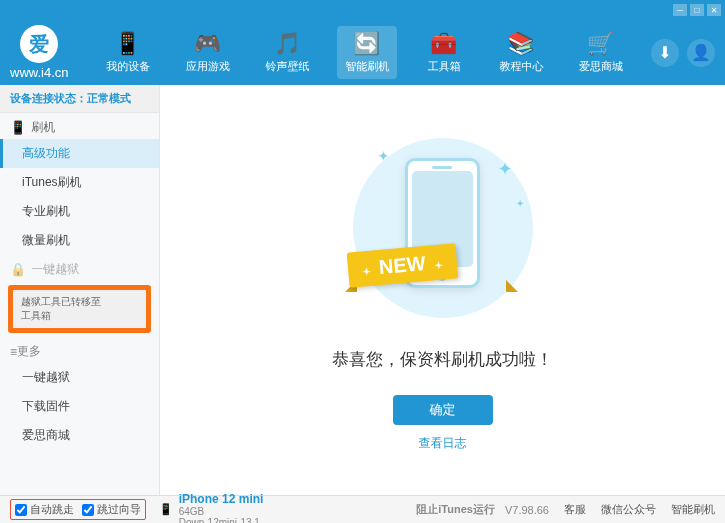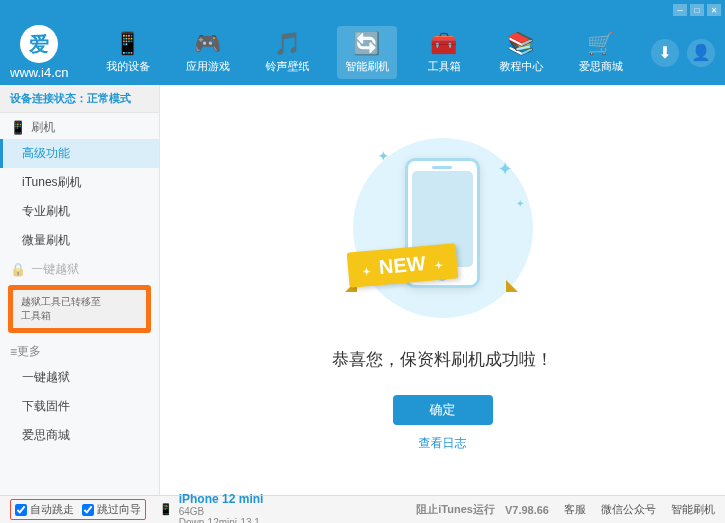--- a/index.html
+++ b/index.html
@@ -280,21 +280,21 @@
     .bottom-left { display: flex; align-items: center; gap: 8px; flex: 1; }
     .checkbox-label { display: flex; align-items: center; gap: 3px; cursor: pointer; }
     .checkbox-label input { width: 12px; height: 12px; cursor: pointer; }
 
     .device-info { display: flex; align-items: center; gap: 6px; margin-left: 5px; }
     .device-name { color: #2196d3; font-weight: bold; font-size: 12px; }
     .device-detail { font-size: 10px; color: #888; }
 
     .bottom-right { display: flex; align-items: center; gap: 15px; }
     .bottom-right-item { font-size: 11px; color: #555; cursor: pointer; }
-    .version { color: #888; font-size: 11px; font-weight: bold; }
+    .version { color: #888; font-size: 11px; }
 
     .itunes-status {
       font-size: 11px; color: #888;
       margin-right: 10px;
       font-weight: bold;
     }
 
     .checked-border {
       border: 1px solid #e74c3c;
       padding: 2px 4px;

